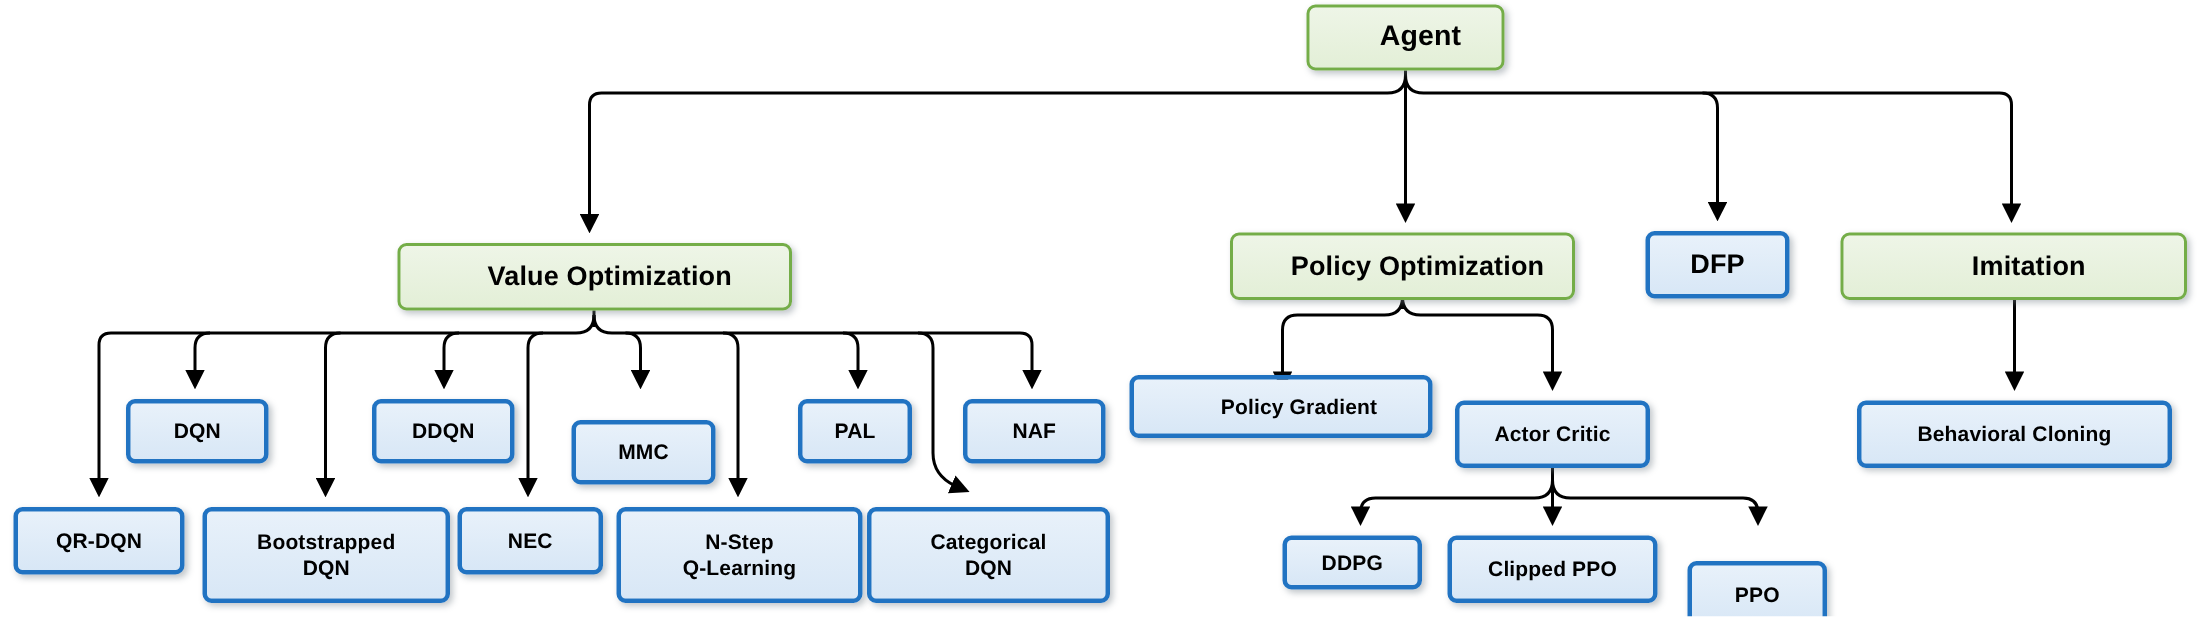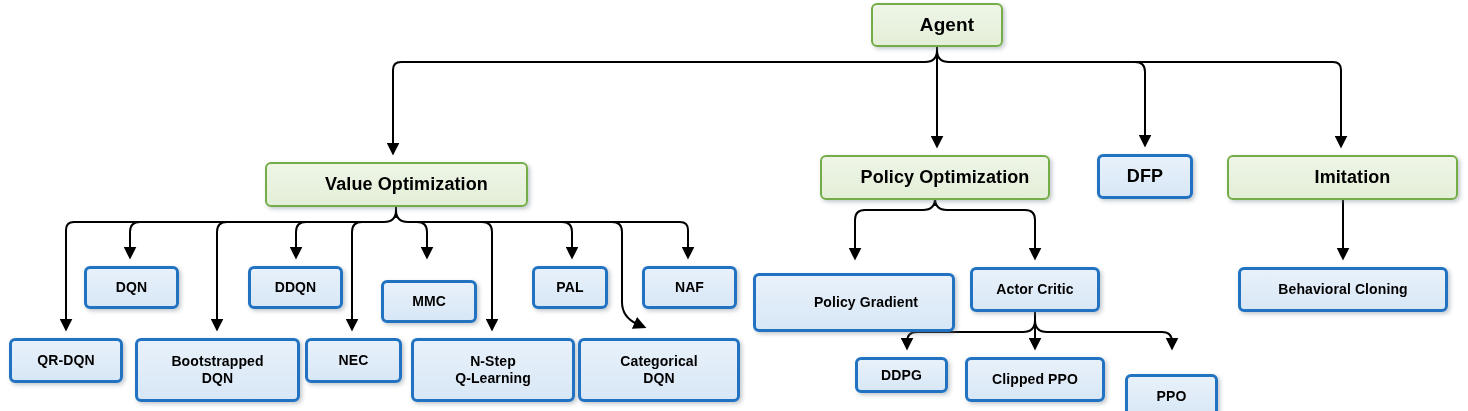--- a/index.html
+++ b/index.html
@@ -96,21 +96,21 @@
 
   <div class="node blue" style="left:9px; top:338px; width:114px; height:45px;">QR-DQN</div>
   <div class="node blue" style="left:135px; top:338px; width:165px; height:64px;">Bootstrapped
 DQN</div>
   <div class="node blue" style="left:411px; top:338px; width:164px; height:64px;">N-Step
 Q-Learning</div>
   <div class="node blue" style="left:305px; top:338px; width:97px; height:45px;">NEC</div>
   <div class="node blue" style="left:578px; top:338px; width:162px; height:64px;">Categorical
 DQN</div>
 
-  <div class="node blue" style="left:753px; top:273px; width:202px; height:59px;padding-left:24px;">Policy Gradient</div>
+  <div class="node blue" style="left:753px; top:250px; width:202px; height:42px;padding-left:24px;">Policy Gradient</div>
   <div class="node blue" style="left:970px; top:267px; width:130px; height:45px;">Actor Critic</div>
 
   <div class="node blue" style="left:855px; top:357px; width:93px; height:36px;">DDPG</div>
   <div class="node blue" style="left:965px; top:357px; width:140px; height:45px;">Clipped PPO</div>
   <div class="node blue" style="left:1125px; top:374px; width:93px; height:45px;">PPO</div>
 
   <div class="node blue" style="left:1238px; top:267px; width:210px; height:45px;">Behavioral Cloning</div>
 
 </div>
 

